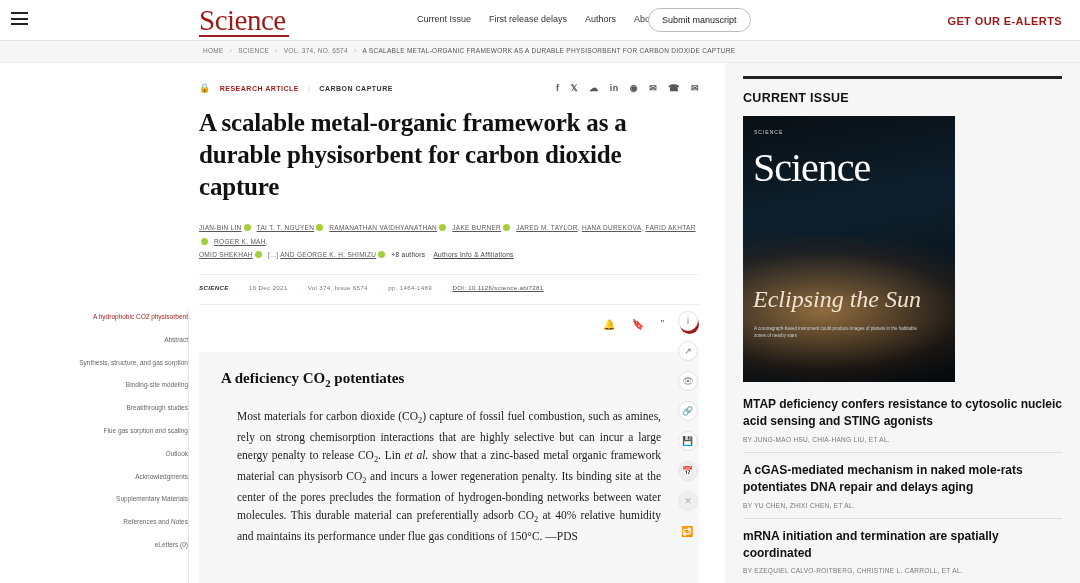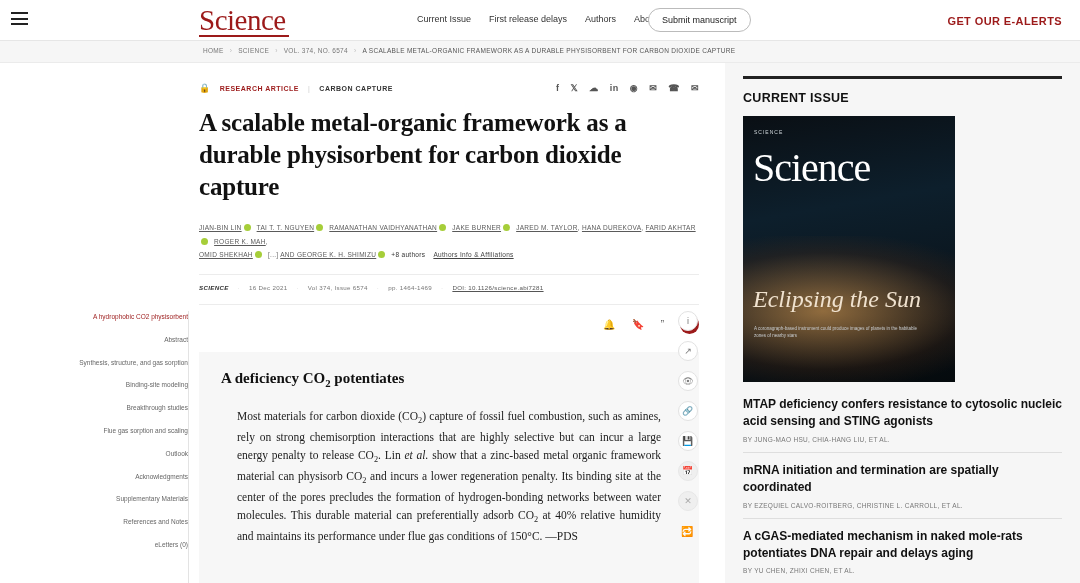--- a/index.html
+++ b/index.html
@@ -511,27 +511,27 @@
       <div class="eclipse">Eclipsing the Sun</div>
       <div class="subcap">A coronagraph-based instrument could produce images of planets in the habitable zones of nearby stars</div>
     </div>
 
     <div class="ci-list">
       <div class="ci-item">
         <h3>MTAP deficiency confers resistance to cytosolic nucleic acid sensing and STING agonists</h3>
         <div class="by">BY JUNG-MAO HSU, CHIA-HANG LIU, ET AL.</div>
       </div>
       <div class="ci-item">
+        <h3>A cGAS-mediated mechanism in naked mole-rats potentiates DNA repair and delays aging</h3>
+        <div class="by">BY YU CHEN, ZHIXI CHEN, ET AL.</div>
+      </div>
+      <div class="ci-item">
         <h3>mRNA initiation and termination are spatially coordinated</h3>
         <div class="by">BY EZEQUIEL CALVO-ROITBERG, CHRISTINE L. CARROLL, ET AL.</div>
       </div>
-      <div class="ci-item">
-        <h3>A cGAS-mediated mechanism in naked mole-rats potentiates DNA repair and delays aging</h3>
-        <div class="by">BY YU CHEN, ZHIXI CHEN, ET AL.</div>
-      </div>
     </div>
 
     <div class="toc-link">
       <span>TABLE OF CONTENTS</span>
       <span class="arrow">›</span>
     </div>
   </div>
 </div>
 
 </body></html>

